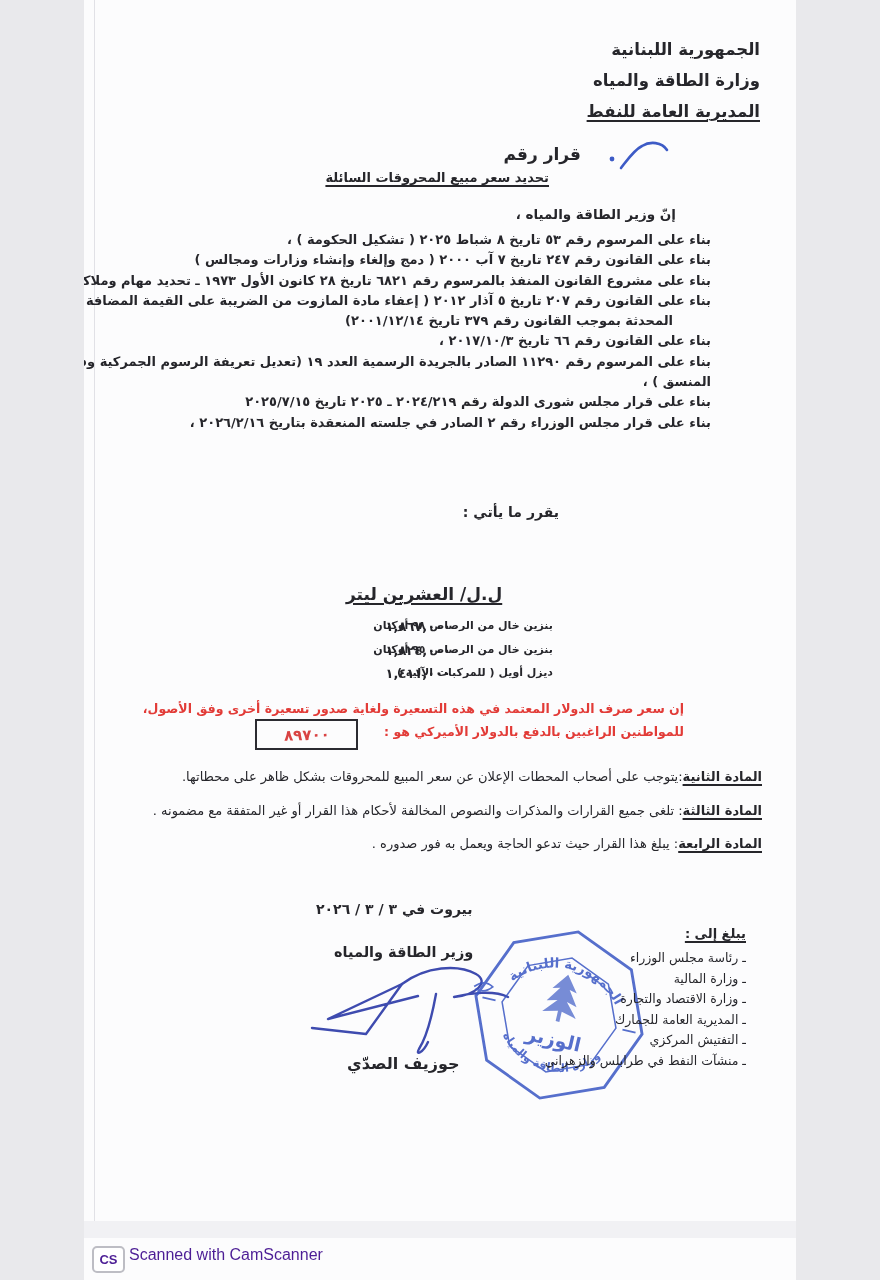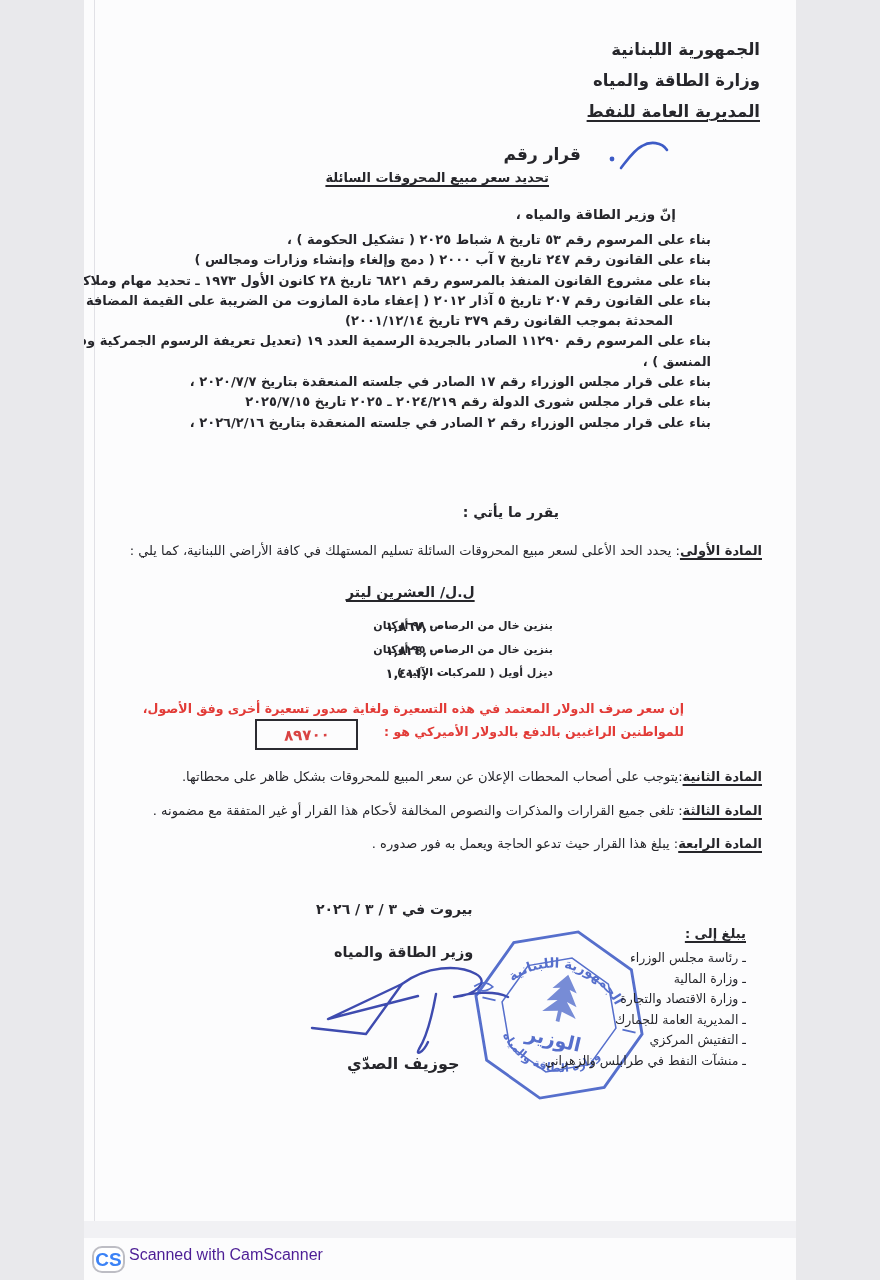--- a/index.html
+++ b/index.html
@@ -27,21 +27,21 @@
 
   .lead{top:504px;right:237px;font-weight:700;font-size:14px;}
   .article{font-size:13px;line-height:17px;}
   .article .lbl{font-weight:700;text-decoration:underline;text-underline-offset:3px;text-decoration-thickness:1.5px;}
   .article .bod{font-weight:400;}
   .article1{top:542px;right:34px;width:640px;text-align:right;}
   .art2{top:768px;right:34px;}
   .art3{top:802px;right:34px;}
   .art4{top:835px;right:34px;}
 
-  .unit-header{top:584px;left:262px;font-weight:700;font-size:14px;}
+  .unit-header{top:584px;left:262px;font-weight:700;font-size:17px;}
   .fuel-name{right:243px;font-weight:700;font-size:11px;}
   .fuel-price{left:281px;width:86px;font-weight:700;font-size:13px;letter-spacing:.5px;}
   .fn0{top:619px;}.fn1{top:643px;}.fn2{top:666px;}
   .fp0{top:619px;}.fp1{top:643px;}.fp2{top:666px;}
 
   .red{color:#e23b37;text-align:center;}
   .redline1{top:701px;right:112px;font-weight:700;font-size:12.5px;}
   .redline2{top:724px;right:112px;font-weight:700;font-size:12.5px;}
   .rate-box{left:171px;top:719px;width:99px;height:27px;border:2px solid #2b2b31;
     display:flex;align-items:center;justify-content:center;}
@@ -51,22 +51,22 @@
   .minister-title{left:250px;top:944px;font-weight:700;font-size:14.5px;}
   .minister-name{left:263px;top:1054px;font-weight:700;font-size:16px;}
   .signature-svg{left:222px;top:956px;width:230px;height:102px;}
   .stamp-svg{left:384px;top:924px;width:182px;height:182px;transform:rotate(13deg);opacity:.85;}
 
   .distribution{top:926px;right:50px;text-align:right;}
   .dist-heading{font-weight:700;font-size:13px;margin-bottom:7px;margin-left:8px;}
   .dist-item{font-weight:400;font-size:12.5px;line-height:20.5px;}
 
   .footer-strip{top:1221px;left:0;width:880px;height:17px;background:#f1f1f4;}
-  .cs-badge{left:8px;top:1246px;width:29px;height:23px;border:2.5px solid #bdbdc4;border-radius:10px;
-    color:#3b82f6;font-family:"Liberation Sans",sans-serif;font-weight:700;font-size:19px;
+  .cs-badge{left:8px;top:1246px;width:29px;height:23px;border:2.5px solid #bdbdc4;border-radius:5px;
+    color:#4c1d95;font-family:"Liberation Sans",sans-serif;font-weight:700;font-size:13px;
     display:flex;align-items:center;justify-content:center;background:#fff;}
   .watermark{left:45px;top:1246px;font-family:"Liberation Sans",sans-serif;
     font-weight:400;font-size:16px;color:#4c1d95;}
 </style>
 </head>
 <body>
 
 <div class="page">
   <div class="edge left"></div>
   <div class="edge right"></div>
@@ -84,31 +84,28 @@
   </svg>
   <div class="abs decree-subtitle rtl u">تحديد سعر مبيع المحروقات السائلة</div>
 
   <div class="abs intro rtl">إنّ وزير الطاقة والمياه ،</div>
   <div class="abs clauses rtl">
     <div class="clause">بناء على المرسوم رقم ٥٣  تاريخ ٨ شباط ٢٠٢٥ ( تشكيل الحكومة ) ،</div>
     <div class="clause">بناء على القانون رقم ٢٤٧ تاريخ ٧ آب ٢٠٠٠ ( دمج وإلغاء وإنشاء وزارات ومجالس )</div>
     <div class="clause">بناء على مشروع القانون المنفذ بالمرسوم رقم ٦٨٢١ تاريخ ٢٨ كانون الأول ١٩٧٣ ـ تحديد مهام وملاكات</div>
     <div class="clause">بناء على القانون رقم ٢٠٧ تاريخ ٥ آذار ٢٠١٢ ( إعفاء مادة المازوت من الضريبة على القيمة المضافة</div>
     <div class="clause indent">المحدثة بموجب القانون رقم ٣٧٩ تاريخ ٢٠٠١/١٢/١٤)</div>
+    <div class="clause">بناء على القانون رقم ٦٦ تاريخ ٢٠١٧/١٠/٣ ،</div>
     <div class="clause">بناء على المرسوم رقم ١١٢٩٠ الصادر بالجريدة الرسمية العدد ١٩ (تعديل تعريفة الرسوم الجمركية وفقاً للنظام المنسق ) ،</div>
-    <div class="clause">بناء على قرار مجلس الوزراء رقم ١٧ الصادر في جلسته المنعقدة بتاريخ ٢٠٢٠/٧/٧ ،</div>
     <div class="clause">بناء على قرار مجلس شورى الدولة رقم ٢٠٢٤/٢١٩ ـ ٢٠٢٥  تاريخ ٢٠٢٥/٧/١٥</div>
     <div class="clause">بناء على قرار مجلس الوزراء رقم ٢ الصادر في جلسته المنعقدة بتاريخ ٢٠٢٦/٢/١٦ ،</div>
   </div>
 
   <div class="abs lead rtl">يقرر ما يأتي :</div>
 
-  <div class="abs article article1 rtl">
-    <span class="lbl">المادة الأولى</span><span class="bod">: يحدد الحد الأعلى لسعر مبيع المحروقات السائلة تسليم المستهلك في كافة الأراضي اللبنانية، كما يلي :</span>
-  </div>
 
   <div class="abs unit-header rtl u">ل.ل/ العشرين ليتر</div>
   <div class="abs fuel-name fn0 rtl">بنزين خال من الرصاص ٩٨ أوكتان</div>
   <div class="abs fuel-name fn1 rtl">بنزين خال من الرصاص ٩٥ أوكتان</div>
   <div class="abs fuel-name fn2 rtl">ديزل أويل ( للمركبات الآلية )</div>
   <div class="abs fuel-price fp0 rtl">١,٨٦٧,٠٠٠</div>
   <div class="abs fuel-price fp1 rtl">١,٨٢٤,٠٠٠</div>
   <div class="abs fuel-price fp2 rtl">١,٤١١,٠٠٠</div>
 
   <div class="abs redline1 red rtl">إن سعر صرف الدولار المعتمد في هذه التسعيرة ولغاية صدور تسعيرة أخرى وفق الأصول،</div>

